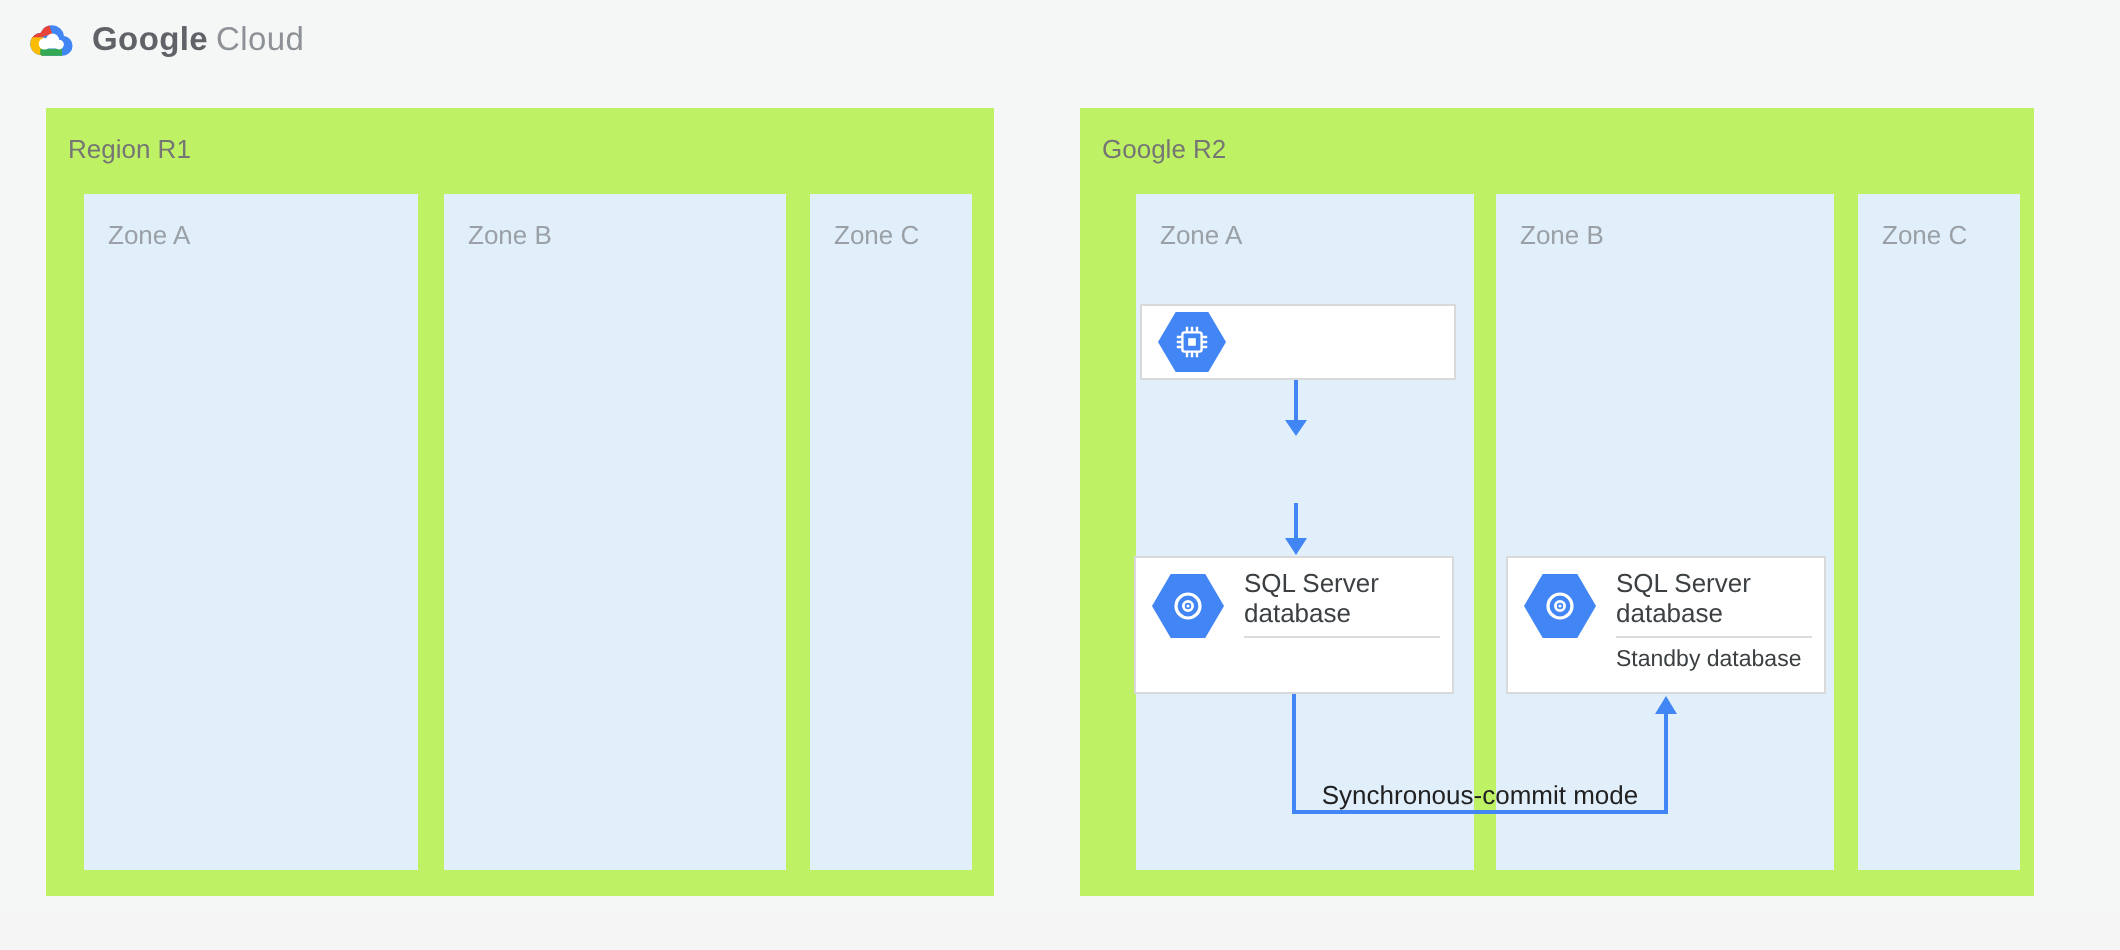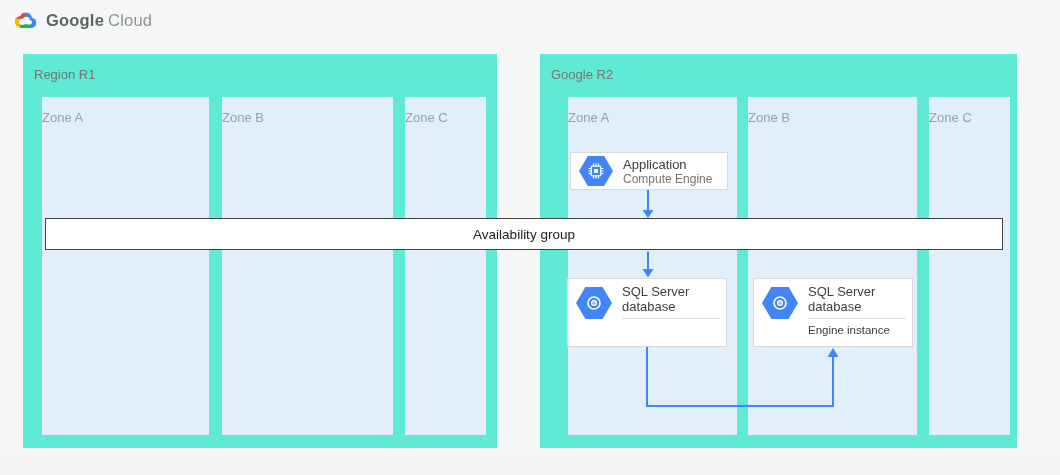--- a/index.html
+++ b/index.html
@@ -9,24 +9,24 @@
     position:relative; width:1060px; height:456px;
     background:#f5f6f6; overflow:hidden;
   }
   
   .header { position:absolute; left:13px; top:10px; display:flex; align-items:center; }
   .logo-svg { width:25px; height:20px; display:block; }
   .brand { margin-left:8px; font-size:16.5px; letter-spacing:.2px; }
   .brand .g { color:#5f6368; font-weight:600; }
   .brand .c { color:#8d9296; font-weight:400; margin-left:4px; }
   
-  .region { position:absolute; background:#5eead4; }
+  .region { position:absolute; background:#bef264; }
   .region-label { position:absolute; left:11px; top:13px; font-size:13px; color:#757575; }
   .zone { position:absolute; top:43px; height:338px; background:#e1effb; }
-  .zone-label { display:block; padding:13px 0 0 0; font-size:13px; color:#9aa0a6; }
+  .zone-label { display:block; padding:13px 0 0 12px; font-size:13px; color:#9aa0a6; }
   
   .avail-bar {
     position:absolute; left:45px; top:218px; width:958px; height:32px;
     background:#ffffff; border:1.5px solid #424242; z-index:4;
     display:flex; align-items:center; justify-content:center;
   }
   .avail-bar span { font-size:13.5px; font-weight:500; color:#212121; }
   
   .node {
     position:absolute; background:#fff; border:1px solid #d9d9d9; z-index:5;
@@ -107,40 +107,33 @@
       <span class="zone-label">Zone A</span>
     </div>
     <div class="zone" style="left:208px; width:169px;">
       <span class="zone-label">Zone B</span>
     </div>
     <div class="zone" style="left:389px; width:81px;">
       <span class="zone-label">Zone C</span>
     </div>
   </div>
 
-  <div class="avail-bar">
-    <span>Availability group</span>
-  </div>
 
   <div class="node app-node">
     <div class="hex">
       <svg viewBox="0 0 18 18">
         <g stroke="#ffffff" stroke-width="1.2" fill="none">
           <rect x="4.2" y="4.2" width="9.6" height="9.6" rx="1"></rect>
           <path d="M6.5 1.4v2.8 M9 1.4v2.8 M11.5 1.4v2.8"></path>
           <path d="M6.5 13.8v2.8 M9 13.8v2.8 M11.5 13.8v2.8"></path>
           <path d="M1.4 6.5h2.8 M1.4 9h2.8 M1.4 11.5h2.8"></path>
           <path d="M13.8 6.5h2.8 M13.8 9h2.8 M13.8 11.5h2.8"></path>
         </g>
         <rect x="7.1" y="7.1" width="3.8" height="3.8" fill="#ffffff"></rect>
       </svg>
-    </div>
-    <div class="node-text">
-      <div class="node-title">Application</div>
-      <div class="node-sub">Compute Engine</div>
     </div>
   </div>
 
   <div class="node sql-node">
     <div class="hex">
       <svg viewBox="0 0 18 18">
         <circle cx="9" cy="9" r="6" fill="none" stroke="#ffffff" stroke-width="1.6"></circle>
         <circle cx="9" cy="9" r="2.3" fill="none" stroke="#ffffff" stroke-width="1.4"></circle>
         <circle cx="9" cy="9" r="0.8" fill="#ffffff"></circle>
       </svg>
@@ -155,31 +148,32 @@
     <div class="hex">
       <svg viewBox="0 0 18 18">
         <circle cx="9" cy="9" r="6" fill="none" stroke="#ffffff" stroke-width="1.6"></circle>
         <circle cx="9" cy="9" r="2.3" fill="none" stroke="#ffffff" stroke-width="1.4"></circle>
         <circle cx="9" cy="9" r="0.8" fill="#ffffff"></circle>
       </svg>
     </div>
     <div class="node-text">
       <div class="sql-title">SQL Server database</div>
       <div class="sql-divider"></div>
-      <div class="sql-instance">Engine instance</div>
+      <div class="sql-instance">Standby database</div>
     </div>
   </div>
 
   <svg id="arrows">
     <g stroke="#4285f4" stroke-width="2" fill="none">
       <path d="M648 190 L648 211"></path>
       <path d="M648 251.5 L648 270"></path>
       <path d="M647 347 L647 406 L833 406 L833 356"></path>
     </g>
     <g fill="#4285f4" stroke="none">
       <polygon points="642.5,210 653.5,210 648,218"></polygon>
       <polygon points="642.5,269 653.5,269 648,277.5"></polygon>
       <polygon points="827.5,357 838.5,357 833,348"></polygon>
     </g>
   </svg>
 
+  <div class="sync-label">Synchronous-commit mode</div>
 
 </div>
 
 </body></html>

